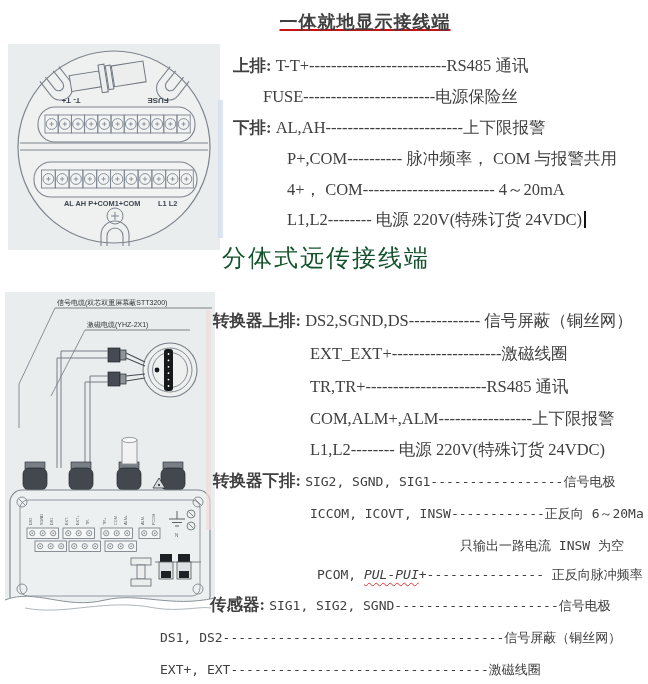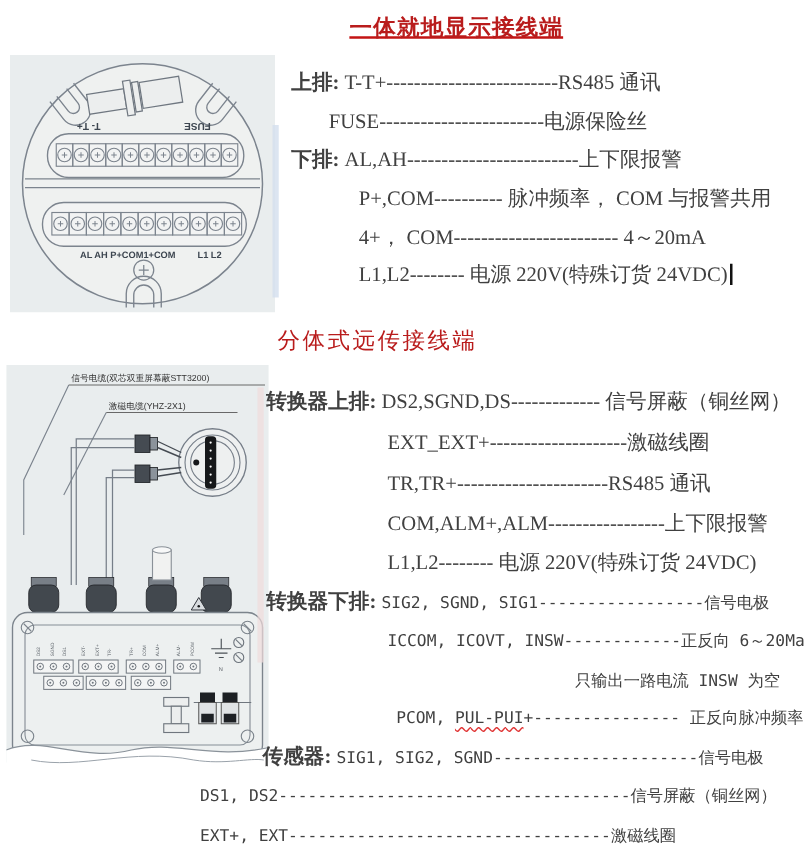--- a/index.html
+++ b/index.html
@@ -6,30 +6,30 @@
   body{
     width:648px;height:684px;position:relative;overflow:hidden;
     background:#ffffff;color:#151515;
     font-family:"Liberation Serif","DejaVu Serif",serif;
   }
   .ln{position:absolute;white-space:pre;font-size:16.5px;line-height:20px;color:#404040;}
   .b{font-weight:bold;}
   .mono{font-family:"DejaVu Sans Mono",monospace;font-size:13px;}
   .title1{
     position:absolute;left:230px;top:10px;width:270px;text-align:center;
-    font-weight:bold;font-size:18px;color:#b91c1c;
+    font-weight:bold;font-size:18px;color:#404040;
     text-decoration:underline;text-decoration-color:#c41414;text-decoration-thickness:1.5px;
     letter-spacing:1px;
   }
-  .title2{position:absolute;left:222px;top:260px;font-size:18px;letter-spacing:2px;color:#b91c1c;}
+  .title2{position:absolute;left:222px;top:242px;font-size:24px;letter-spacing:2px;color:#14532d;}
   .photo{position:absolute;}
   .caret{display:inline-block;width:1.5px;height:17px;background:#111;margin-left:2px;vertical-align:-3px;}
   .sq{
     text-decoration:underline;text-decoration-style:wavy;
-    text-decoration-color:#e03434;text-decoration-thickness:1px;text-underline-offset:3px;
+    text-decoration-color:#e03434;text-decoration-thickness:1px;text-underline-offset:3px;font-style:italic;
   }
   .artifact{position:absolute;}
   svg text{font-family:"Liberation Sans","DejaVu Sans",sans-serif;}
 </style>
 </head>
 <body>
 
 <div class="title1">一体就地显示接线端</div>
 <div class="title2">分体式远传接线端</div>
 

